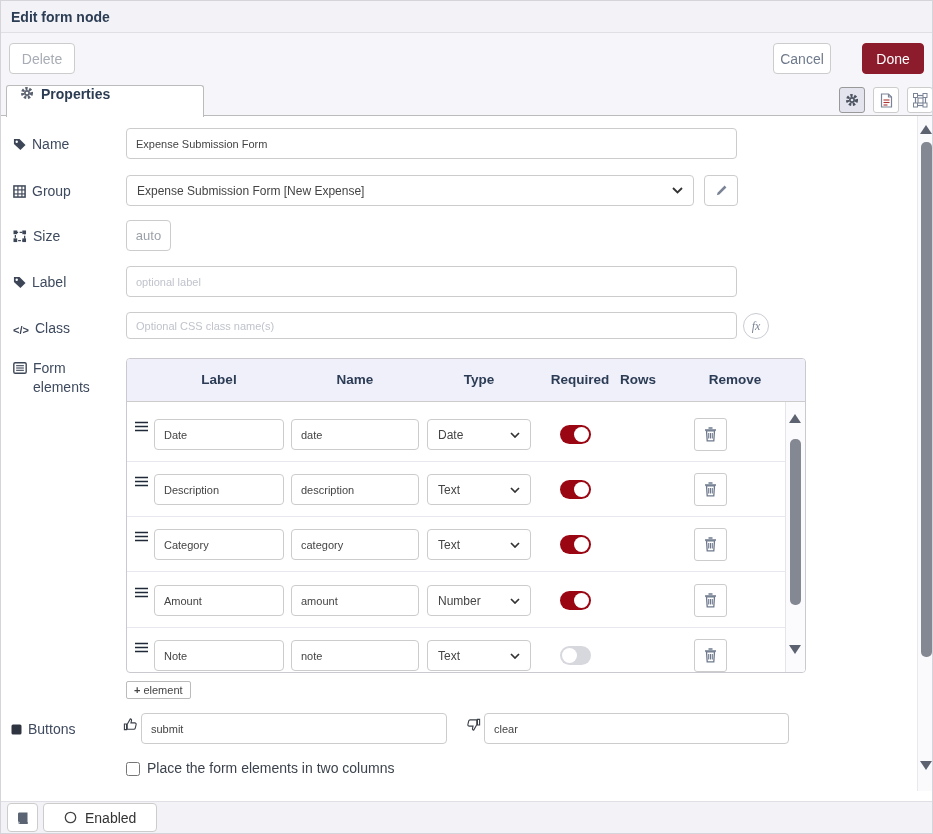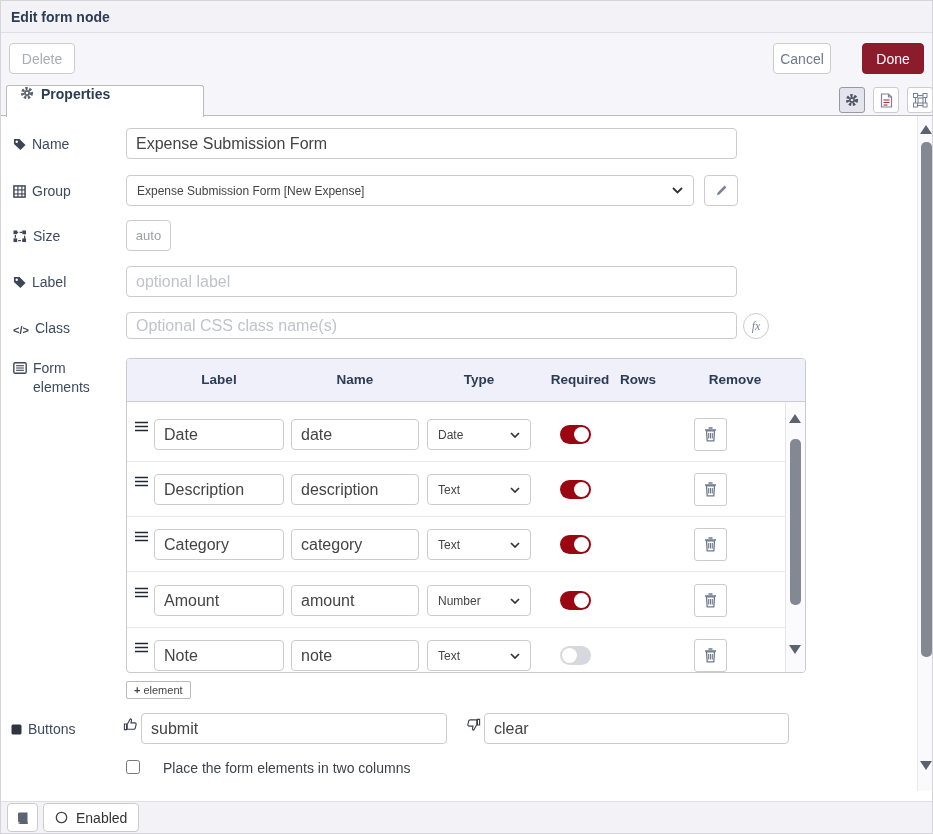--- a/index.html
+++ b/index.html
@@ -20,21 +20,21 @@
   .tabbar{left:0;top:84px;width:933px;height:31px;background:#f6f6fa;border-bottom:1px solid #bbb}
   .tab-active{left:5px;top:84px;width:198px;height:32px;background:#fff;border:1px solid #bbb;border-bottom:none;
     border-radius:3px 3px 0 0;display:flex;gap:7px;padding-left:13px;
     font-size:14px;font-weight:bold;color:#2b3c53;z-index:3}
   .iconbtn{width:26px;height:26px;border:1px solid #ccc;border-radius:3px;background:#fff;display:flex;
     align-items:center;justify-content:center;cursor:pointer}
   .iconbtn.sel{background:#e4e4ee;border-color:#999}
   
   .content{left:0;top:115px;width:933px;height:675px;background:#fff}
   .fieldlabel{display:flex;align-items:flex-start;gap:6px;font-size:14px;color:#3e4a5e;line-height:19px}
-  .input{border:1px solid #ccc;border-radius:4px;font-size:16px;color:#444;padding:0 9px;
+  .input{border:1px solid #ccc;border-radius:4px;font-size:11px;color:#444;padding:0 9px;
     font-family:inherit;background:#fff;outline:none}
   .input::placeholder{color:#c0c3cc}
   .selectbox{border:1px solid #ccc;border-radius:4px;background:#fff;display:flex;align-items:center;
     justify-content:space-between;padding:0 10px;font-size:12px;color:#444;cursor:pointer}
   .sqbtn{border:1px solid #ccc;border-radius:4px;background:#fff;display:flex;align-items:center;
     justify-content:center;cursor:pointer}
   .autobtn{left:125px;top:219px;width:45px;height:31px;font-size:13px;color:#9ba1aa}
   .fxbtn{left:742px;top:312px;width:26px;height:26px;border:1px solid #c9ccd3;border-radius:50%;background:#fff;
     display:flex;align-items:center;justify-content:center;cursor:pointer;
     font-family:"Liberation Serif",serif;font-style:italic;font-size:12px;color:#7b8496}
@@ -57,28 +57,28 @@
     background:#fff;display:flex;align-items:center;justify-content:center;cursor:pointer}
   .escroll{position:absolute;top:43px;right:0;width:20px;height:272px;background:#fbfbfd;border-left:1px solid #e4e4ea}
   .tri-up{width:0;height:0;border-left:6px solid transparent;border-right:6px solid transparent;
     border-bottom:9px solid #5c6270}
   .tri-down{width:0;height:0;border-left:6px solid transparent;border-right:6px solid transparent;
     border-top:9px solid #5c6270}
   .thumb{background:#848892;border-radius:5px}
   .addbtn{left:125px;top:680px;height:18px;padding:0 7px;display:flex;align-items:center;gap:3px;
     border:1px solid #bbb;border-radius:2px;background:#fff;font-size:11px;color:#444;cursor:pointer}
   
-  .checkline{left:125px;top:759px;display:flex;align-items:flex-start;gap:23px;font-size:14px;color:#3c434c}
+  .checkline{left:125px;top:759px;display:flex;align-items:flex-end;gap:7px;font-size:14px;color:#3c434c}
   .checkline input{width:14px;height:14px;cursor:pointer}
   
   .mscroll{left:916px;top:115px;width:17px;height:675px;background:#fafafc;border-left:1px solid #e8e8ee}
   
   .footer{left:0;top:800px;width:933px;height:34px;background:#f3f3f7;border-top:1px solid #dfe0e6}
   .bookbtn{left:6px;top:802px;width:31px;height:29px}
-  .enabledbtn{left:42px;top:802px;height:29px;padding:0 11px;display:flex;align-items:center;gap:8px;
+  .enabledbtn{left:42px;top:802px;height:29px;padding:0 20px;display:flex;align-items:center;gap:8px;
     border:1px solid #ccc;border-radius:4px;background:#fff;font-size:14px;color:#333;cursor:pointer}
   svg{display:block}
 </style>
 </head>
 <body>
 
 <div class="screen">
 
   <div class="abs titlebar"></div>
   <div class="abs title">Edit form node</div>

